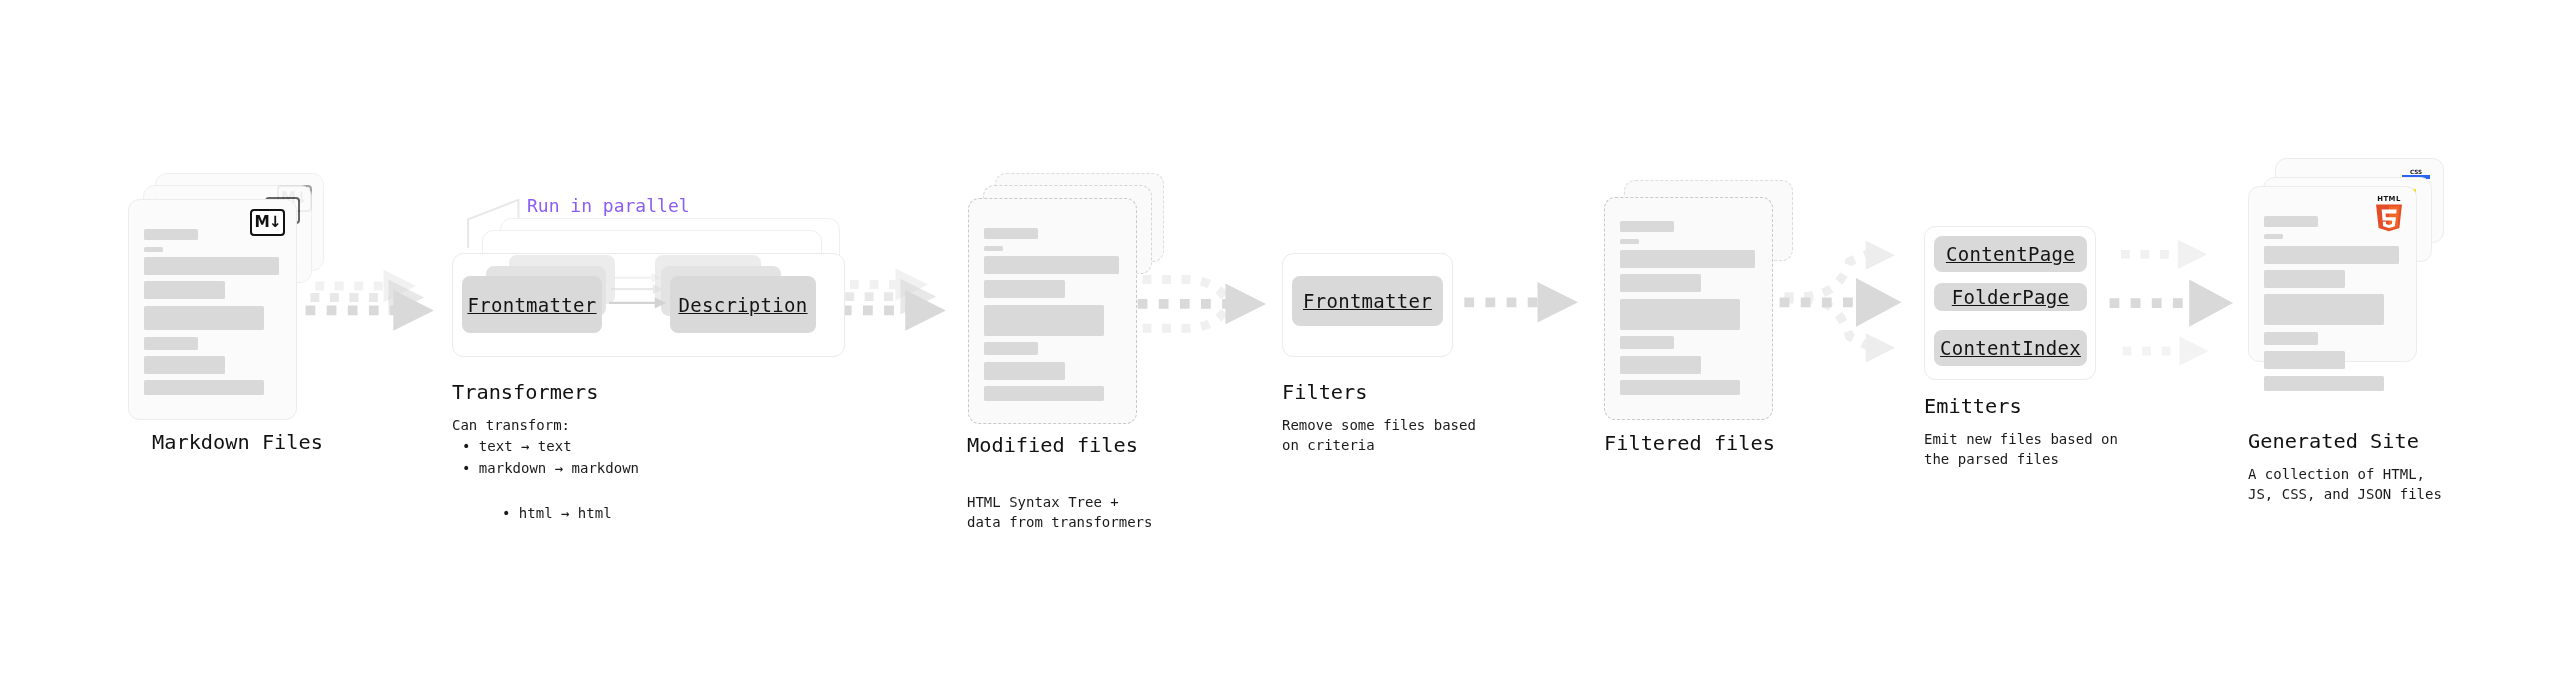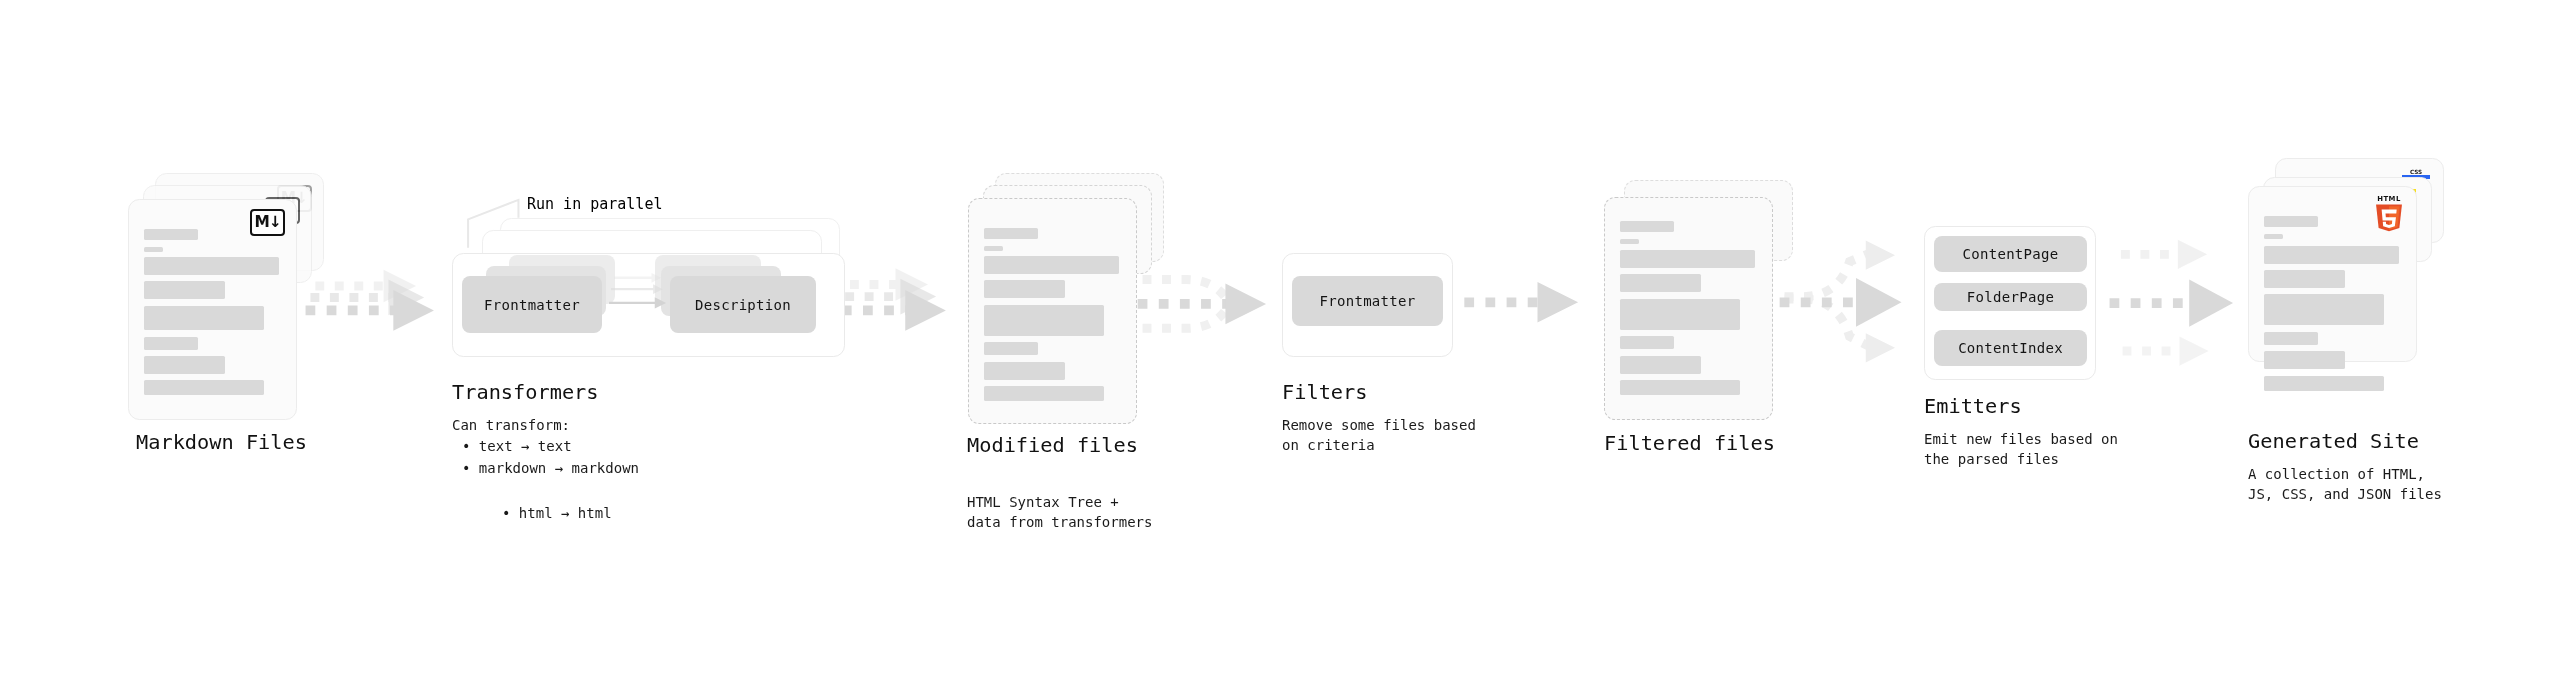--- a/index.html
+++ b/index.html
@@ -69,23 +69,24 @@
     border:1.6px solid #eaeaea;
     border-radius:11.4px;
     background:#ffffff;
     box-sizing:border-box;
   }
   .chip{
     position:absolute;
     background:#d9d9d9;
     border-radius:8.1px;
     display:flex;align-items:center;justify-content:center;
-    font-size:14px;color:#141414;
+    font-size:19px;color:#141414;
     letter-spacing:0.3px;
     box-sizing:border-box;
+    text-decoration:underline;
   }
   .chip.faint{background:#e3e3e3;}
   .chip.fainter{background:#ececec;}
 
   
   .title{
     position:absolute;
     font-size:20.3px;
     color:#111111;
     letter-spacing:0px;
@@ -93,22 +94,22 @@
   }
   .subtitle{
     position:absolute;
     font-size:14px;
     line-height:20.3px;
     color:#1a1a1a;
     white-space:pre;
   }
   .annot{
     position:absolute;
-    font-size:15px;
-    color:#000000;
+    font-size:18px;
+    color:#8b5cf6;
     white-space:nowrap;
   }
   .bullets{
     position:absolute;
     font-size:14px;
     line-height:20.3px;
     color:#1a1a1a;
     white-space:pre;
   }
 
@@ -213,21 +214,21 @@
       <div class="skel" style="left:14.6px;top:29px;width:54px;height:10.6px;"></div>
       <div class="skel" style="left:14.6px;top:47px;width:19.5px;height:4.9px;"></div>
       <div class="skel" style="left:14.6px;top:57px;width:135px;height:18px;"></div>
       <div class="skel" style="left:14.6px;top:81px;width:81px;height:18px;"></div>
       <div class="skel" style="left:14.6px;top:106px;width:120px;height:24.4px;"></div>
       <div class="skel" style="left:14.6px;top:137px;width:54px;height:13px;"></div>
       <div class="skel" style="left:14.6px;top:156px;width:81px;height:18px;"></div>
       <div class="skel" style="left:14.6px;top:180px;width:120px;height:14.6px;"></div>
     </div>
 
-    <div class="title" style="left:124px;top:430px;padding-left:12px;">Markdown Files</div>
+    <div class="title" style="left:140px;top:430px;padding-left:12px;">Markdown Files</div>
   </div>
 
   <div class="node">
 
     <div class="annot" style="left:527px;top:195px;">Run in parallel</div>
 
     <div class="groupbox" style="left:500px;top:218px;width:340px;height:102px;border-color:#f0f0f0;"></div>
     <div class="groupbox" style="left:482px;top:230px;width:340px;height:102px;border-color:#efefef;"></div>
 
     <div class="groupbox" style="left:452px;top:253px;width:393px;height:104px;"></div>

